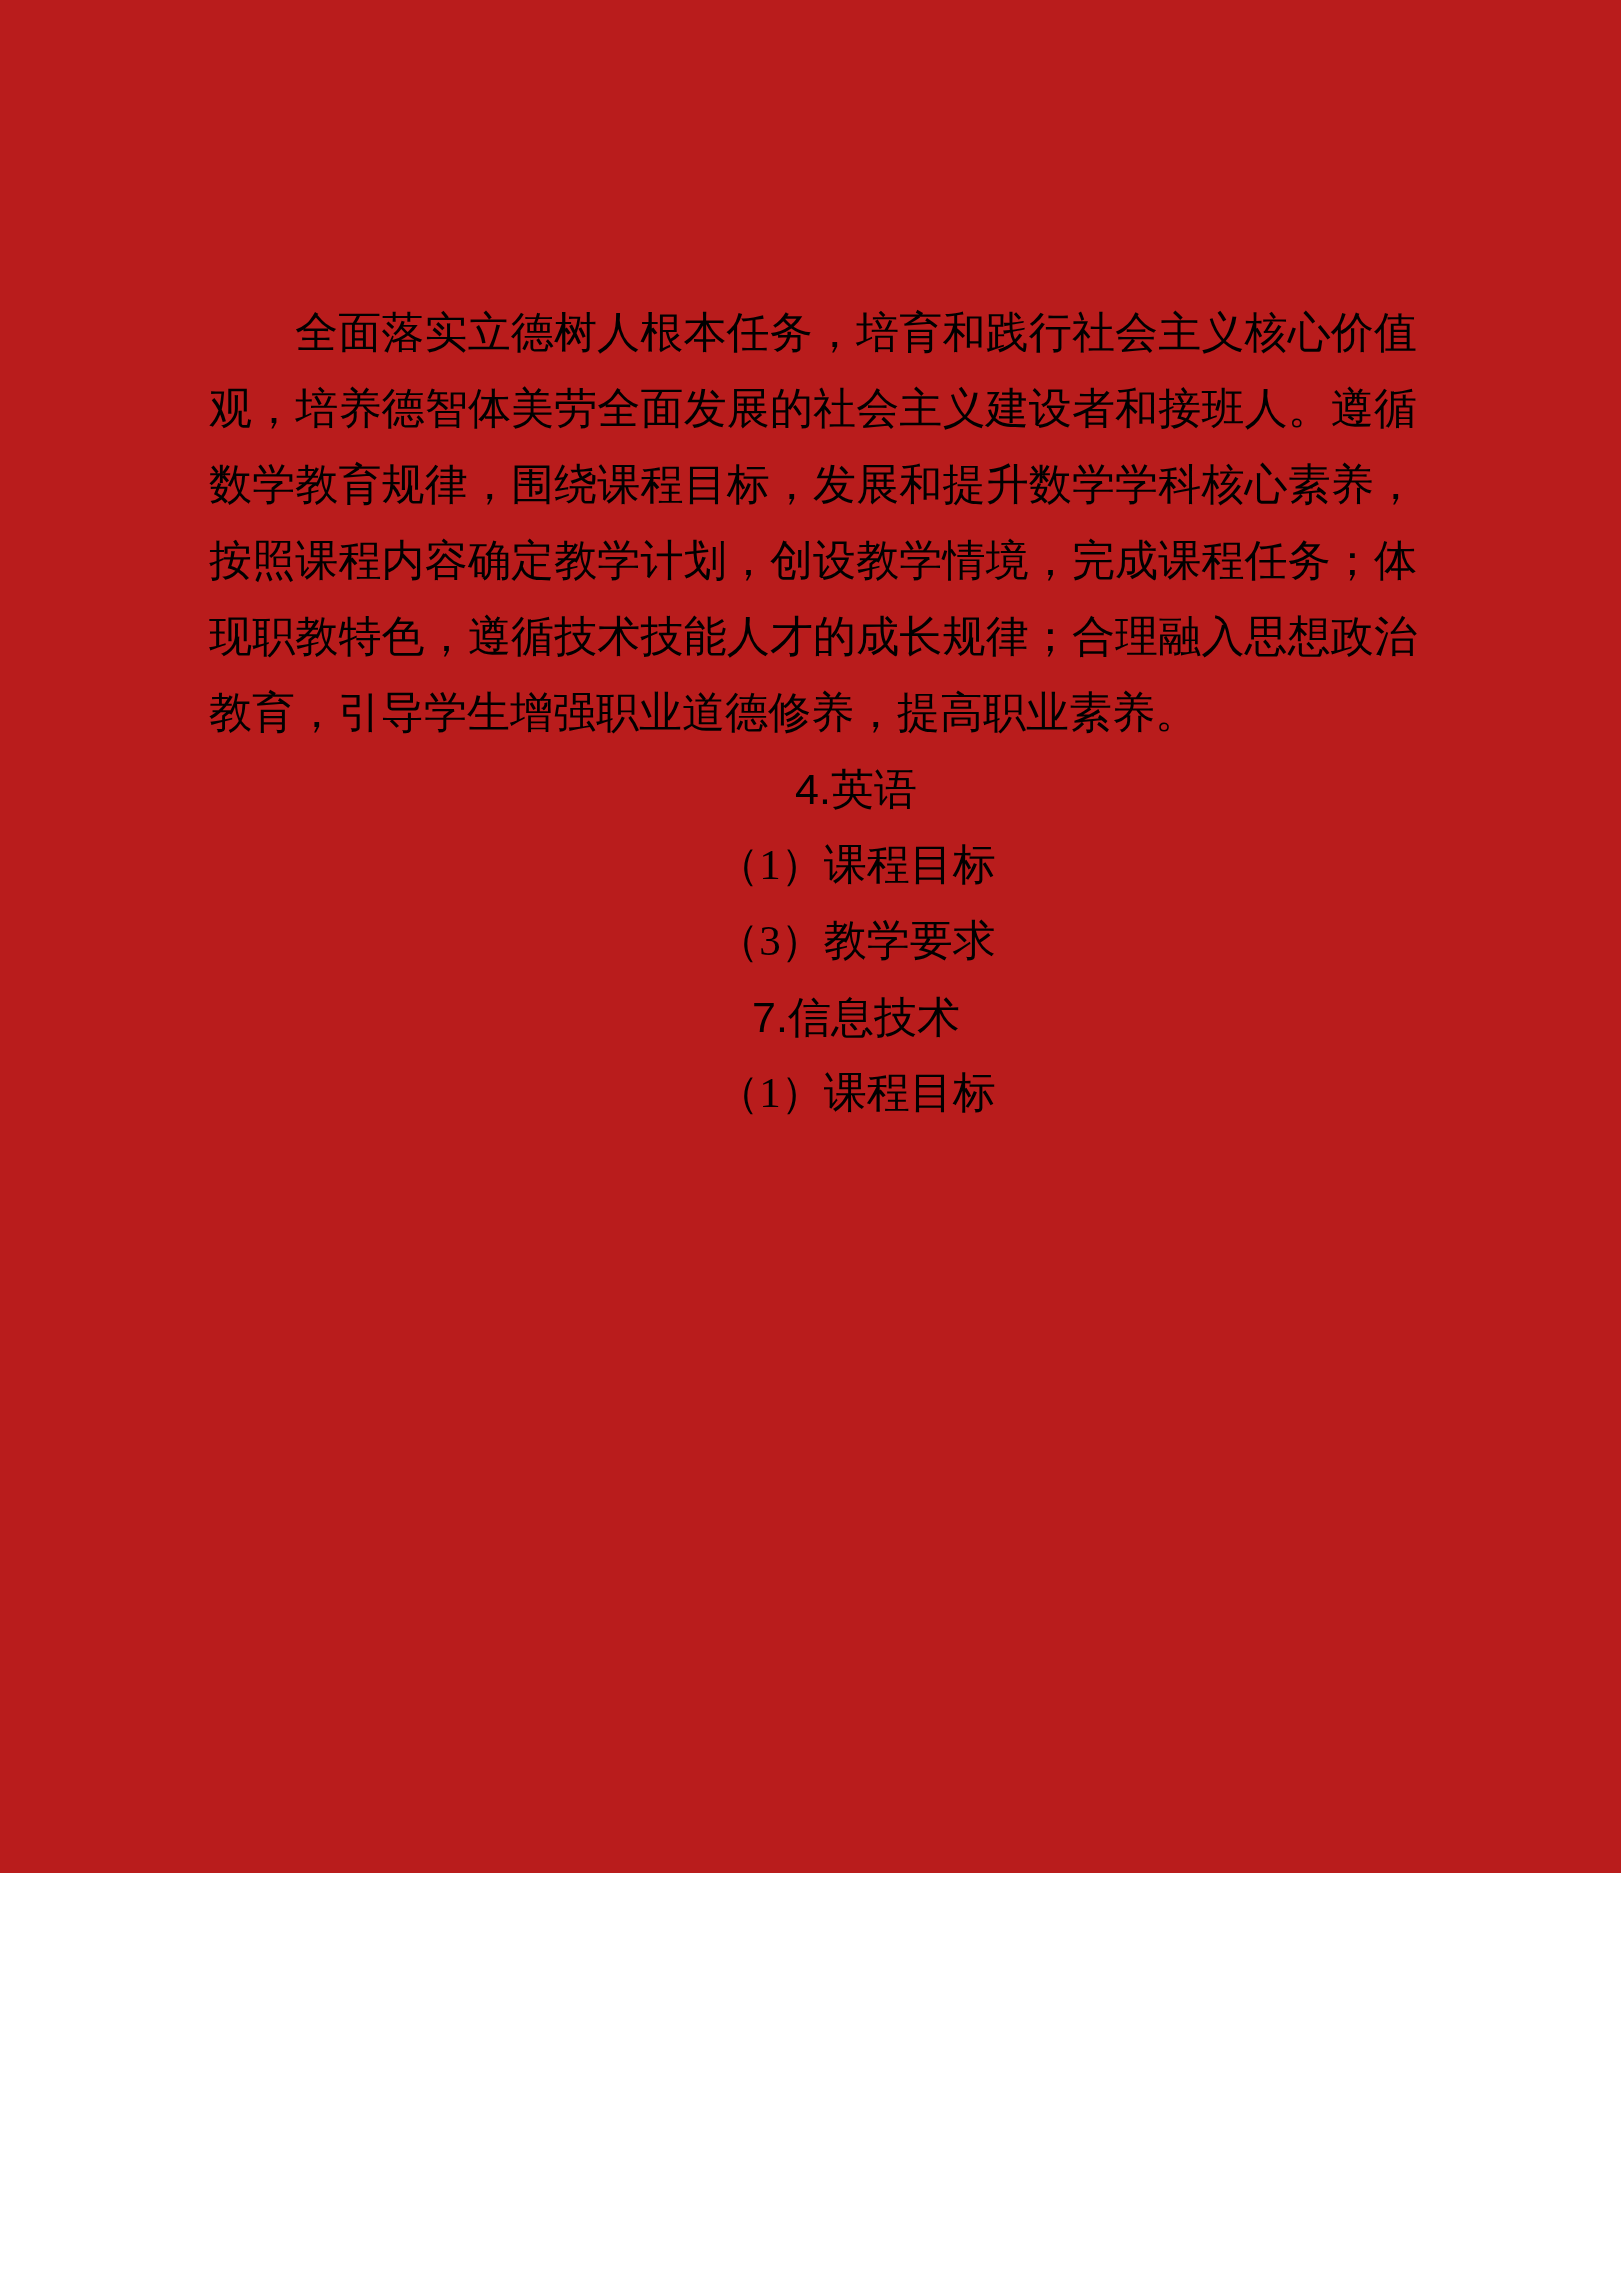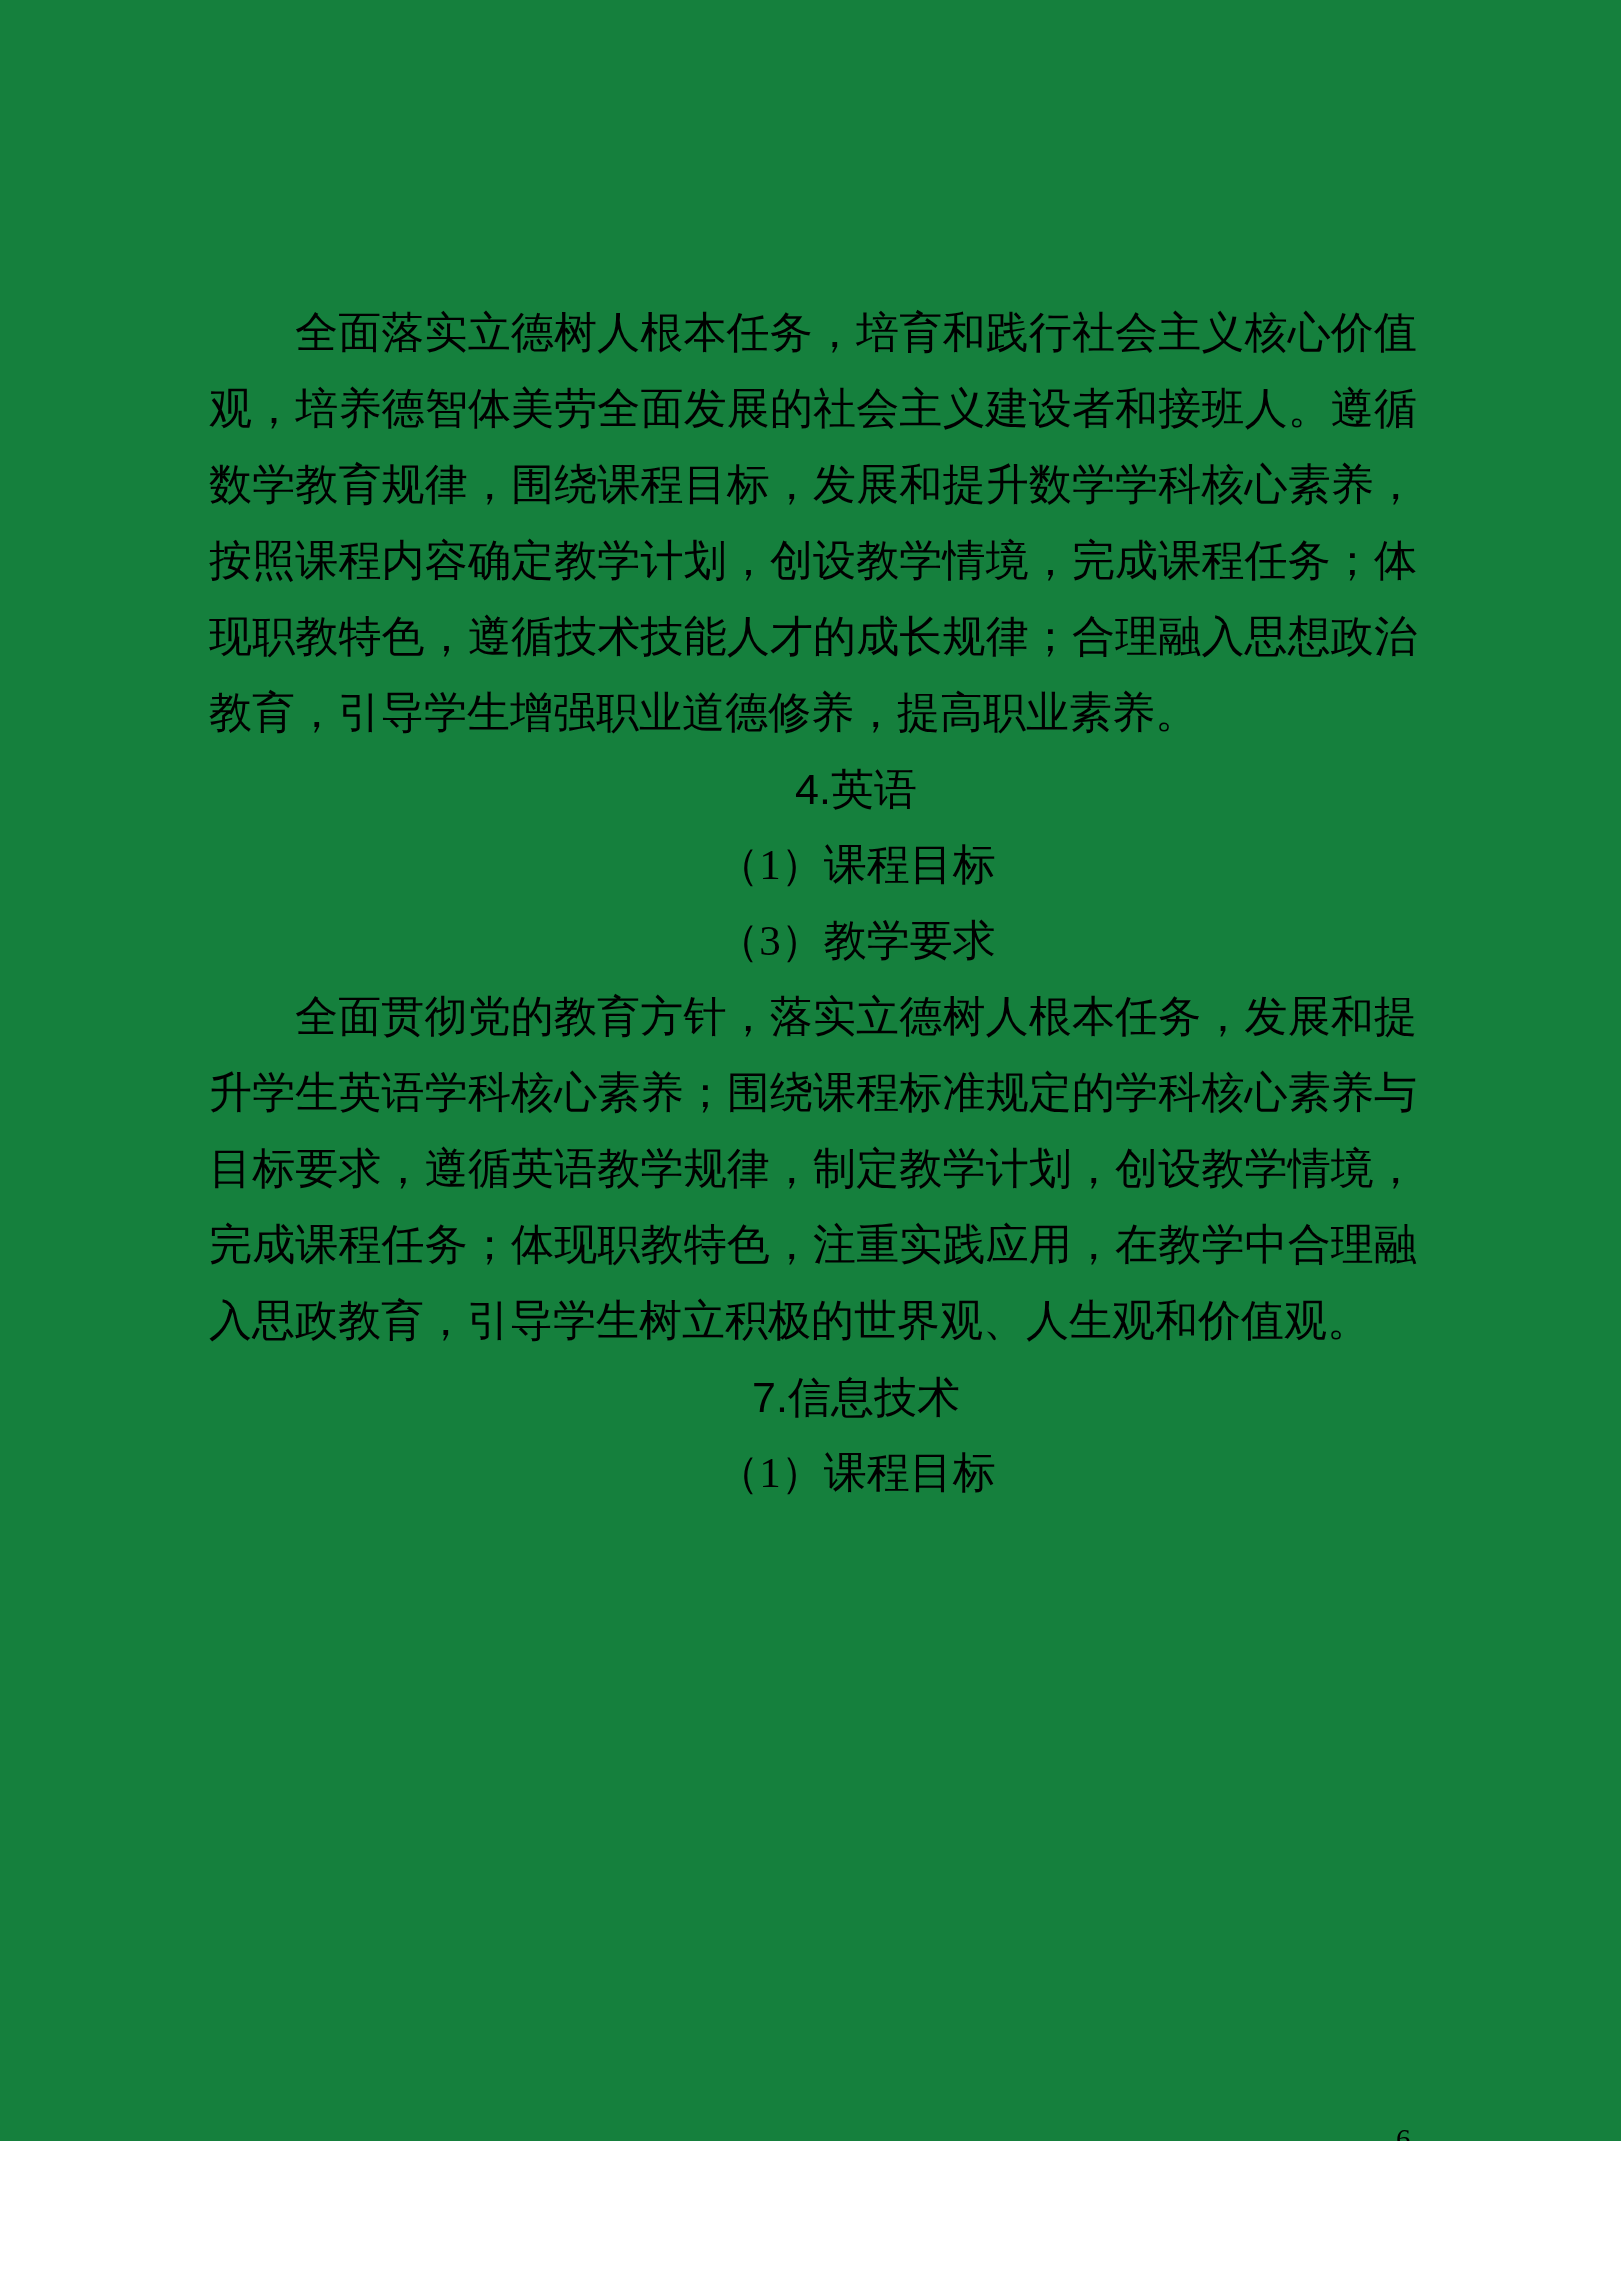--- a/index.html
+++ b/index.html
@@ -4,22 +4,22 @@
 <style>
   * { margin: 0; padding: 0; box-sizing: border-box; }
   html, body {
     width: 1621px;
     height: 2293px;
     background: #ffffff;
   }
   .page {
     position: relative;
     width: 1621px;
-    height: 2141px;
-    background: #15803d;
+    height: 1873px;
+    background: #b91c1c;
     color: #000000;
     overflow: hidden;
   }
   .content {
     position: absolute;
     left: 209px;
     top: 295px;
     width: 1208px;
     font-family: "Liberation Serif", "DejaVu Serif", serif;
     font-size: 43px;
@@ -53,19 +53,18 @@
 </style>
 </head>
 <body>
 
 <div class="page">
   <div class="content">
     <p class="body">全面落实立德树人根本任务，培育和践行社会主义核心价值观，培养德智体美劳全面发展的社会主义建设者和接班人。遵循数学教育规律，围绕课程目标，发展和提升数学学科核心素养，按照课程内容确定教学计划，创设教学情境，完成课程任务；体现职教特色，遵循技术技能人才的成长规律；合理融入思想政治教育，引导学生增强职业道德修养，提高职业素养。</p>
     <p class="heading">4.英语</p>
     <p class="subhead">（1）课程目标</p>
     <p class="subhead">（3）教学要求</p>
-    <p class="body">全面贯彻党的教育方针，落实立德树人根本任务，发展和提升学生英语学科核心素养；围绕课程标准规定的学科核心素养与目标要求，遵循英语教学规律，制定教学计划，创设教学情境，完成课程任务；体现职教特色，注重实践应用，在教学中合理融入思政教育，引导学生树立积极的世界观、人生观和价值观。</p>
     <p class="heading">7.信息技术</p>
     <p class="subhead">（1）课程目标</p>
   </div>
   <div class="pageno">6</div>
 </div>
 
 
 </body></html>

